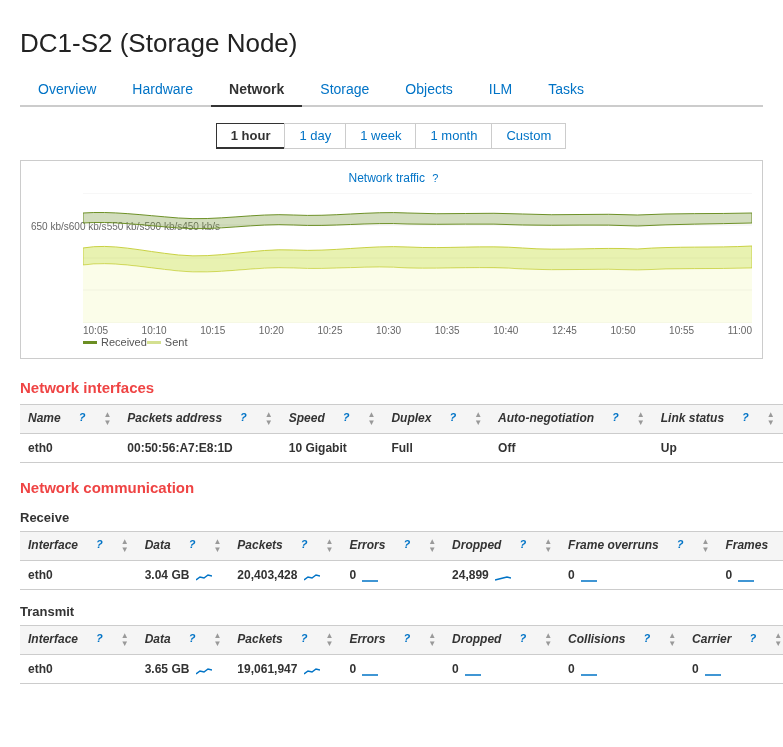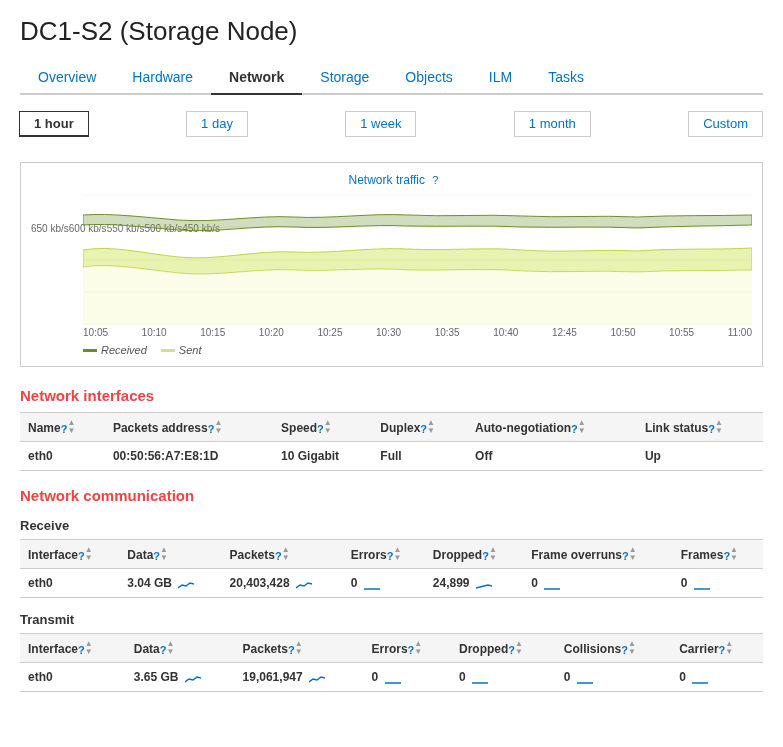--- a/index.html
+++ b/index.html
@@ -1,52 +1,52 @@
 <!DOCTYPE html>
 <html><head>
   <meta charset="utf-8">
   <style>
     * { box-sizing: border-box; margin: 0; padding: 0; }
     body { font-family: Arial, sans-serif; font-size: 13px; color: #333; background: #fff; }
-    .page { padding: 16px 20px; max-width: 783px; }
+    .page { padding: 28px 20px; max-width: 783px; }
     h1 { font-size: 26px; font-weight: 300; color: #222; margin-bottom: 14px; }
 
     
     .main-tabs { display: flex; border-bottom: 2px solid #ccc; margin-bottom: 16px; }
     .main-tab { padding: 8px 18px; cursor: pointer; color: #0073c6; font-size: 14px; text-decoration: none; border-bottom: 2px solid transparent; margin-bottom: -2px; }
     .main-tab.active { color: #333; border-bottom: 2px solid #333; font-weight: bold; }
 
     
-    .time-tabs { display: flex; justify-content: space-between; gap: 8px; margin-bottom: 25px; }
+    .time-tabs { display: flex; justify-content: center; gap: 0; margin-bottom: 11px; }
     .time-tab { padding: 4px 14px; cursor: pointer; color: #0073c6; font-size: 13px; border: 1px solid #ccc; margin-left: -1px; background: #fff; }
     .time-tab.active { background: #fff; font-weight: bold; color: #333; border-color: #333; border-bottom: 2px solid #333; }
 
     
     .chart-container { border: 1px solid #ccc; padding: 10px; margin-bottom: 20px; position: relative; }
     .chart-title { text-align: center; font-size: 12px; color: #555; margin-bottom: 8px; }
     .chart-title span { color: #0073c6; margin-left: 4px; cursor: pointer; }
     .chart-svg { width: 100%; height: 100%; }
     .y-labels { position: absolute; left: 0; top: 12px; height: 100%; display: flex; flex-direction: row; justify-content: space-between; font-size: 10px; color: #666; padding-right: 4px; margin-top: 16px; }
     .chart-inner { margin-left: 52px; height: 130px; position: relative; }
     .x-labels { margin-left: 52px; display: flex; justify-content: space-between; font-size: 10px; color: #666; margin-top: 2px; }
-    .legend { display: flex; gap: 14px; margin-top: 6px; padding-left: 52px; font-style: italic; }
+    .legend { display: flex; gap: 0; padding-left: 52px; }
     .legend-item { display: flex; align-items: center; gap: 4px; font-size: 11px; color: #555; }
     .legend-dot { width: 14px; height: 3px; }
     .legend-received { background: #6b8e23; }
     .legend-sent { background: #d4e090; }
 
     
     .section-title { font-size: 15px; font-weight: bold; color: #ef4444; margin: 16px 0 8px; }
 
     
     table { width: 100%; border-collapse: collapse; font-size: 12px; }
     th { background: #f5f5f5; padding: 6px 8px; text-align: left; border-bottom: 1px solid #ccc; border-top: 1px solid #ccc; color: #333; white-space: nowrap; }
     td { padding: 7px 8px; border-bottom: 1px solid #e0e0e0; color: #333; }
     tr:last-child td { border-bottom: 1px solid #ccc; font-weight: bold; }
-    .th-inner { display: flex; align-items: flex-end; gap: 0; }
+    .th-inner { display: flex; align-items: flex-start; gap: 18px; font-style: italic; }
     .sort-arrows { display: flex; flex-direction: column; font-size: 8px; color: #999; line-height: 1; cursor: pointer; }
     .help-icon { color: #0073c6; font-size: 11px; cursor: pointer; }
     .mini-chart { display: inline-block; width: 16px; height: 12px; vertical-align: middle; margin-left: 3px; }
     .mini-chart svg { width: 16px; height: 12px; }
 
     .subsection-title { font-size: 13px; font-weight: bold; color: #333; margin: 14px 0 6px; }
   </style>
 </head>
 <body>
 <div class="page">

